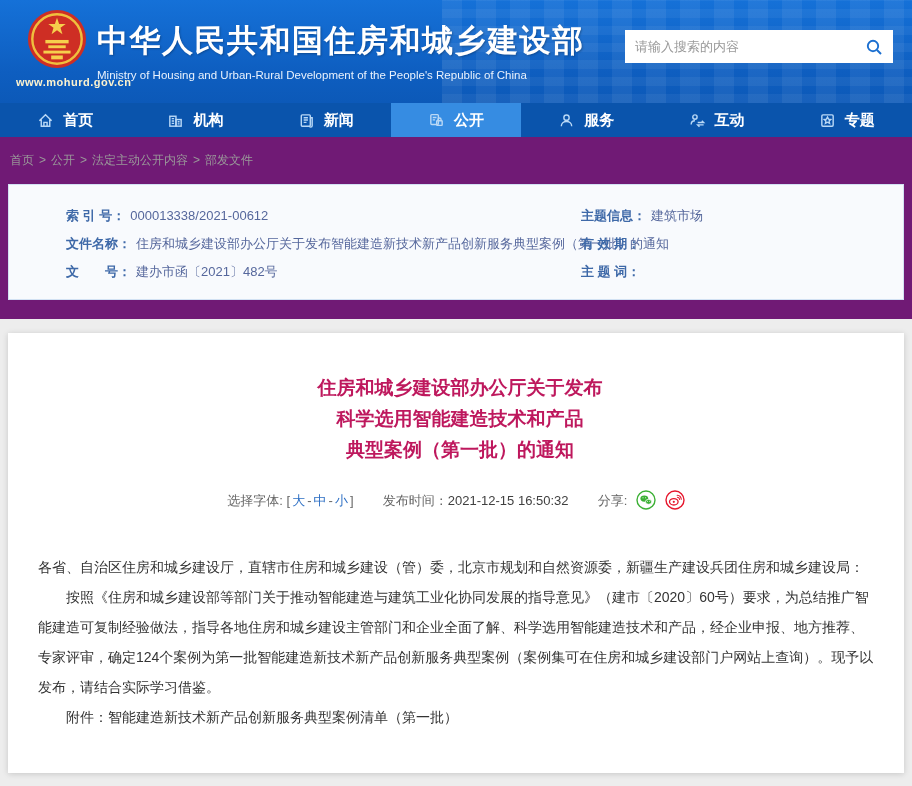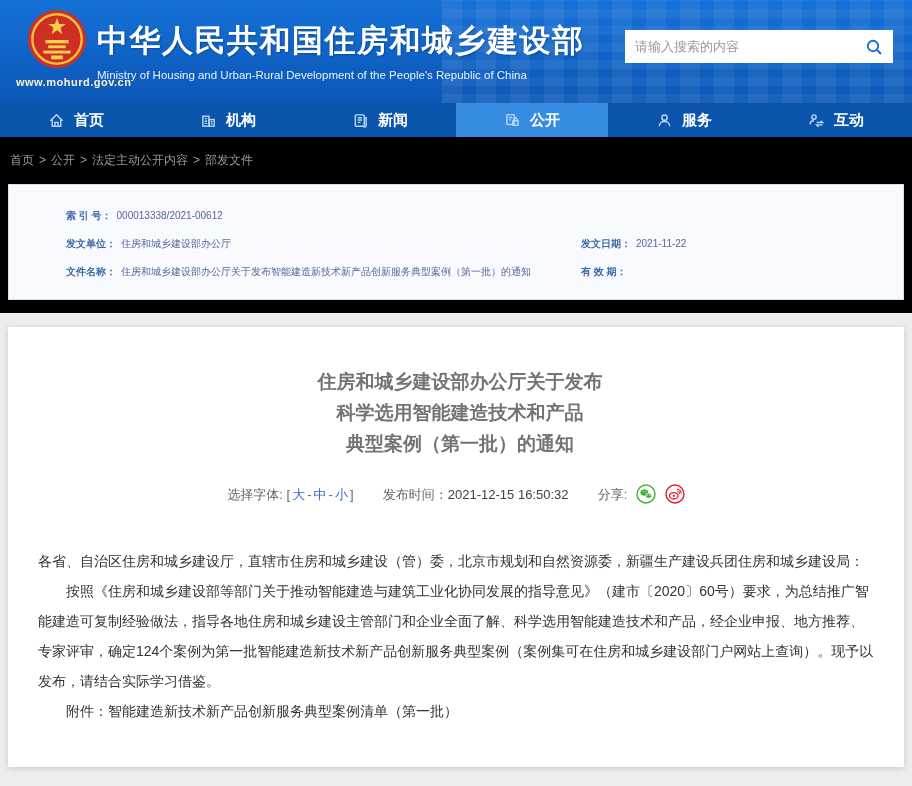--- a/index.html
+++ b/index.html
@@ -51,44 +51,44 @@
   .nav { height: 34px; background: #0a54ac; display: flex; }
   .nav-item {
     flex: 1; display: flex; align-items: center; justify-content: center;
     gap: 9px; color: #fff; font-size: 15px; font-weight: bold; cursor: pointer;
   }
   .nav-item.active { background: #368ce2; }
   .nav-ico { display: flex; align-items: center; }
   .nav-ico svg { stroke: #b9d8f6; fill: none; stroke-width: 1.5; }
 
   
-  .top-white { background: #000000; padding-bottom: 13px; }
+  .top-white { background: #701a75; padding-bottom: 19px; }
   .breadcrumb { padding: 15px 10px 12px; font-size: 12px; color: #9a9a9a; }
   .breadcrumb a { color: #9a9a9a; text-decoration: none; cursor: pointer; }
   .breadcrumb .sep { margin: 0 5px; color: #9a9a9a; }
 
   .info-panel {
     margin: 3px 8px 0; border: 1px solid #d2e1f3; background: #f8fafd;
     padding: 17px 0 13px;
   }
-  .info-row { display: flex; line-height: 28px; font-size: 10px; }
+  .info-row { display: flex; line-height: 28px; font-size: 13px; }
   .info-left { width: 572px; padding-left: 57px; display: flex; }
   .info-right { flex: 1; display: flex; }
   .info-label { color: #3e69a8; font-weight: bold; white-space: pre; flex-shrink: 0; }
   .info-value { color: #55679c; margin-left: 5px; white-space: nowrap; }
 
   
   .content-panel {
     margin: 14px 8px 0; background: #fff;
     box-shadow: 0 1px 6px rgba(0,0,0,.16);
     padding: 39px 0 36px; min-height: 440px;
   }
   .article-title {
     text-align: center; font-size: 19px; font-weight: bold;
-    color: #737373; line-height: 31px; padding-left: 8px;
+    color: #be185d; line-height: 31px; padding-left: 8px;
   }
   .article-meta {
     text-align: center; margin-top: 25px; font-size: 13px; color: #666;
   }
   .article-meta .gap { display: inline-block; width: 22px; }
   .size-link { color: #2d6fc4; cursor: pointer; margin: 0 2px; }
   .meta-dash { color: #666; }
   .meta-value { color: #404040; }
   .share-ico { display: inline-block; vertical-align: -5px; margin-left: 5px; cursor: pointer; }
 
@@ -180,51 +180,64 @@
   </div>
   <div class="nav-item">
     <span class="nav-ico">
       <svg width="17" height="17" viewBox="0 0 18 18">
           <circle cx="6.3" cy="5.3" r="2.3"></circle>
           <path d="M2.3 13.2c0-2.4 1.8-3.9 4-3.9M9.2 11.2h6.3l-1.9-1.9M15.5 13.6H9.2l1.9 1.9"></path>
         </svg>
     </span>
     <span>互动</span>
   </div>
+  <div class="nav-item">
+    <span class="nav-ico">
+      <svg width="17" height="17" viewBox="0 0 18 18">
+          <rect x="3" y="3" width="12" height="12" rx="1.2"></rect>
+          <path d="M9 5.4l1.1 2.2 2.4.3-1.8 1.7.5 2.4L9 10.8 6.8 12l.5-2.4-1.8-1.7 2.4-.3z"></path>
+        </svg>
+    </span>
+    <span>专题</span>
+  </div>
 </div>
 
 <div class="top-white">
   <div class="breadcrumb">
     <a>首页</a><span class="sep">&gt;</span><a>公开</a><span class="sep">&gt;</span><a>法定主动公开内容</a><span class="sep">&gt;</span><span>部发文件</span>
   </div>
 
   <div class="info-panel">
     <div class="info-row">
       <div class="info-left">
         <span class="info-label">索 引 号：</span>
         <span class="info-value">000013338/2021-00612</span>
       </div>
-    </div>
-    <div class="info-row">
-      <div class="info-left">
-        <span class="info-label">发文单位：</span>
-        <span class="info-value">住房和城乡建设部办公厅</span>
-      </div>
       <div class="info-right">
-        <span class="info-label">发文日期：</span>
-        <span class="info-value">2021-11-22</span>
+        <span class="info-label">主题信息：</span>
+        <span class="info-value">建筑市场</span>
       </div>
     </div>
     <div class="info-row">
       <div class="info-left">
         <span class="info-label">文件名称：</span>
         <span class="info-value">住房和城乡建设部办公厅关于发布智能建造新技术新产品创新服务典型案例（第一批）的通知</span>
       </div>
       <div class="info-right">
         <span class="info-label">有 效 期：</span>
+        <span class="info-value"></span>
+      </div>
+    </div>
+    <div class="info-row">
+      <div class="info-left">
+        <span class="info-label">文　　号：</span>
+        <span class="info-value">建办市函〔2021〕482号</span>
+      </div>
+      <div class="info-right">
+        <span class="info-label">主 题 词：</span>
         <span class="info-value"></span>
       </div>
     </div>
   </div>
 </div>
 
 <div class="content-panel">
   <div class="article-title">
     <div>住房和城乡建设部办公厅关于发布</div>
     <div>科学选用智能建造技术和产品</div>

